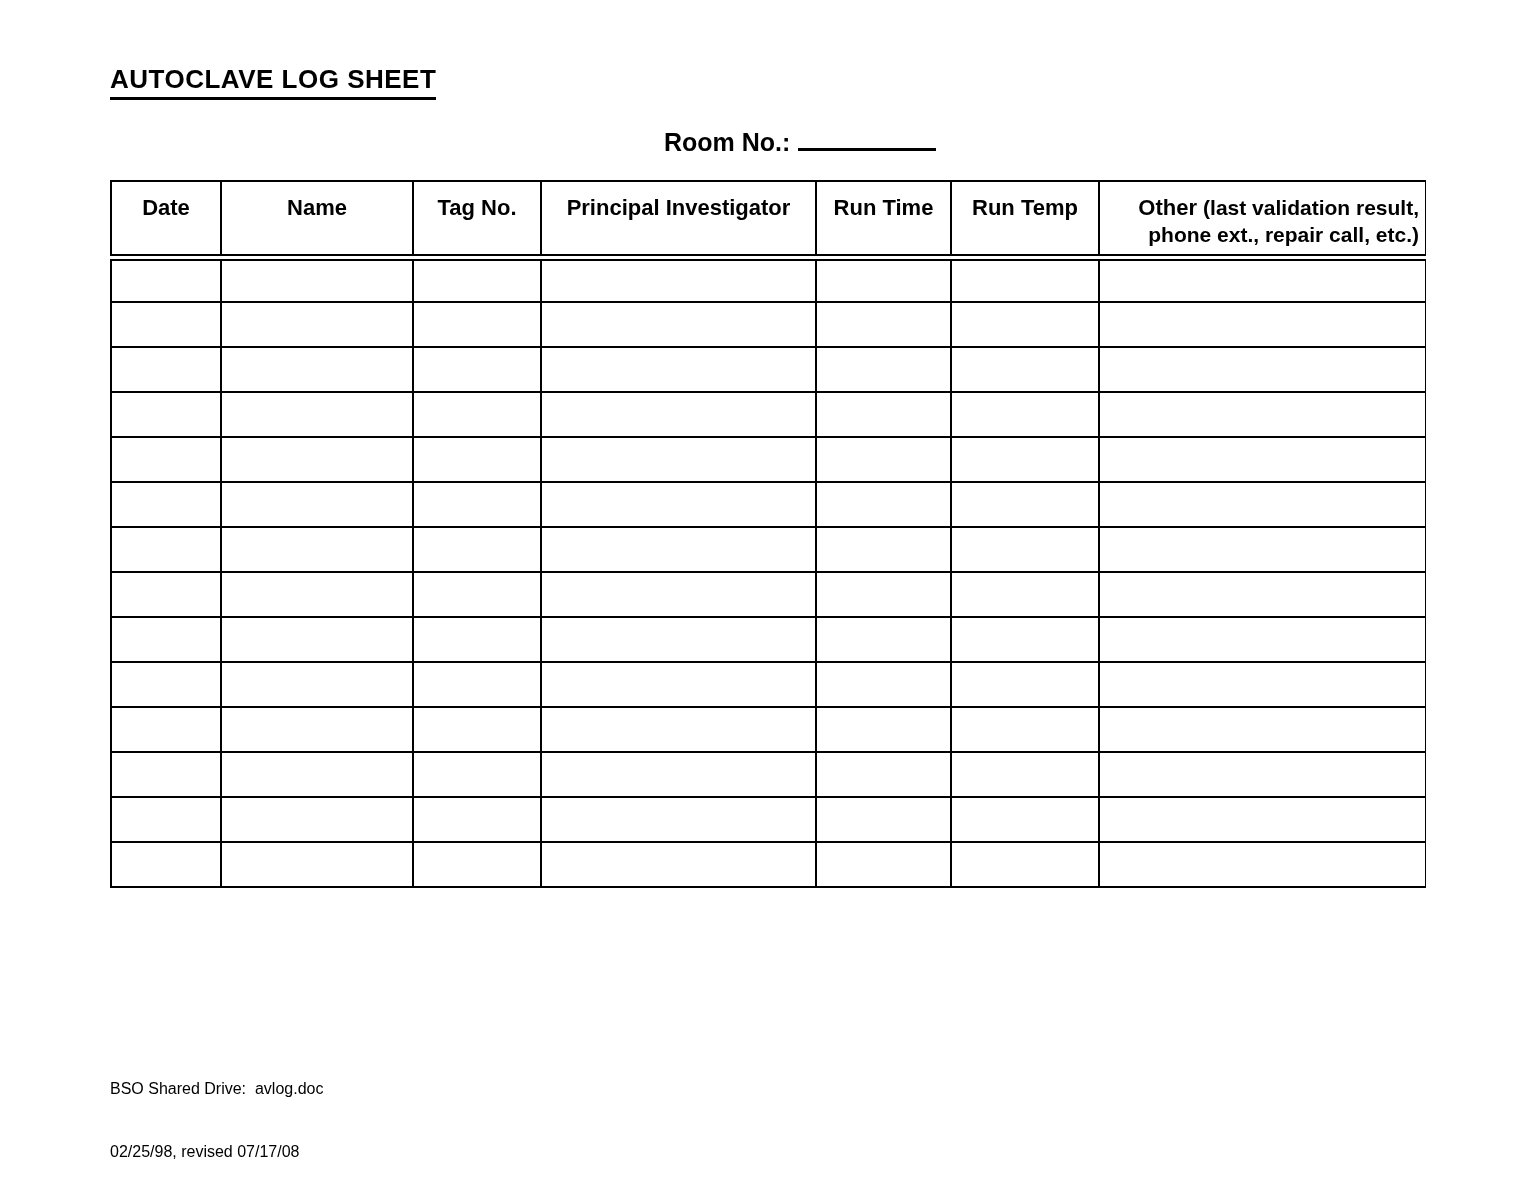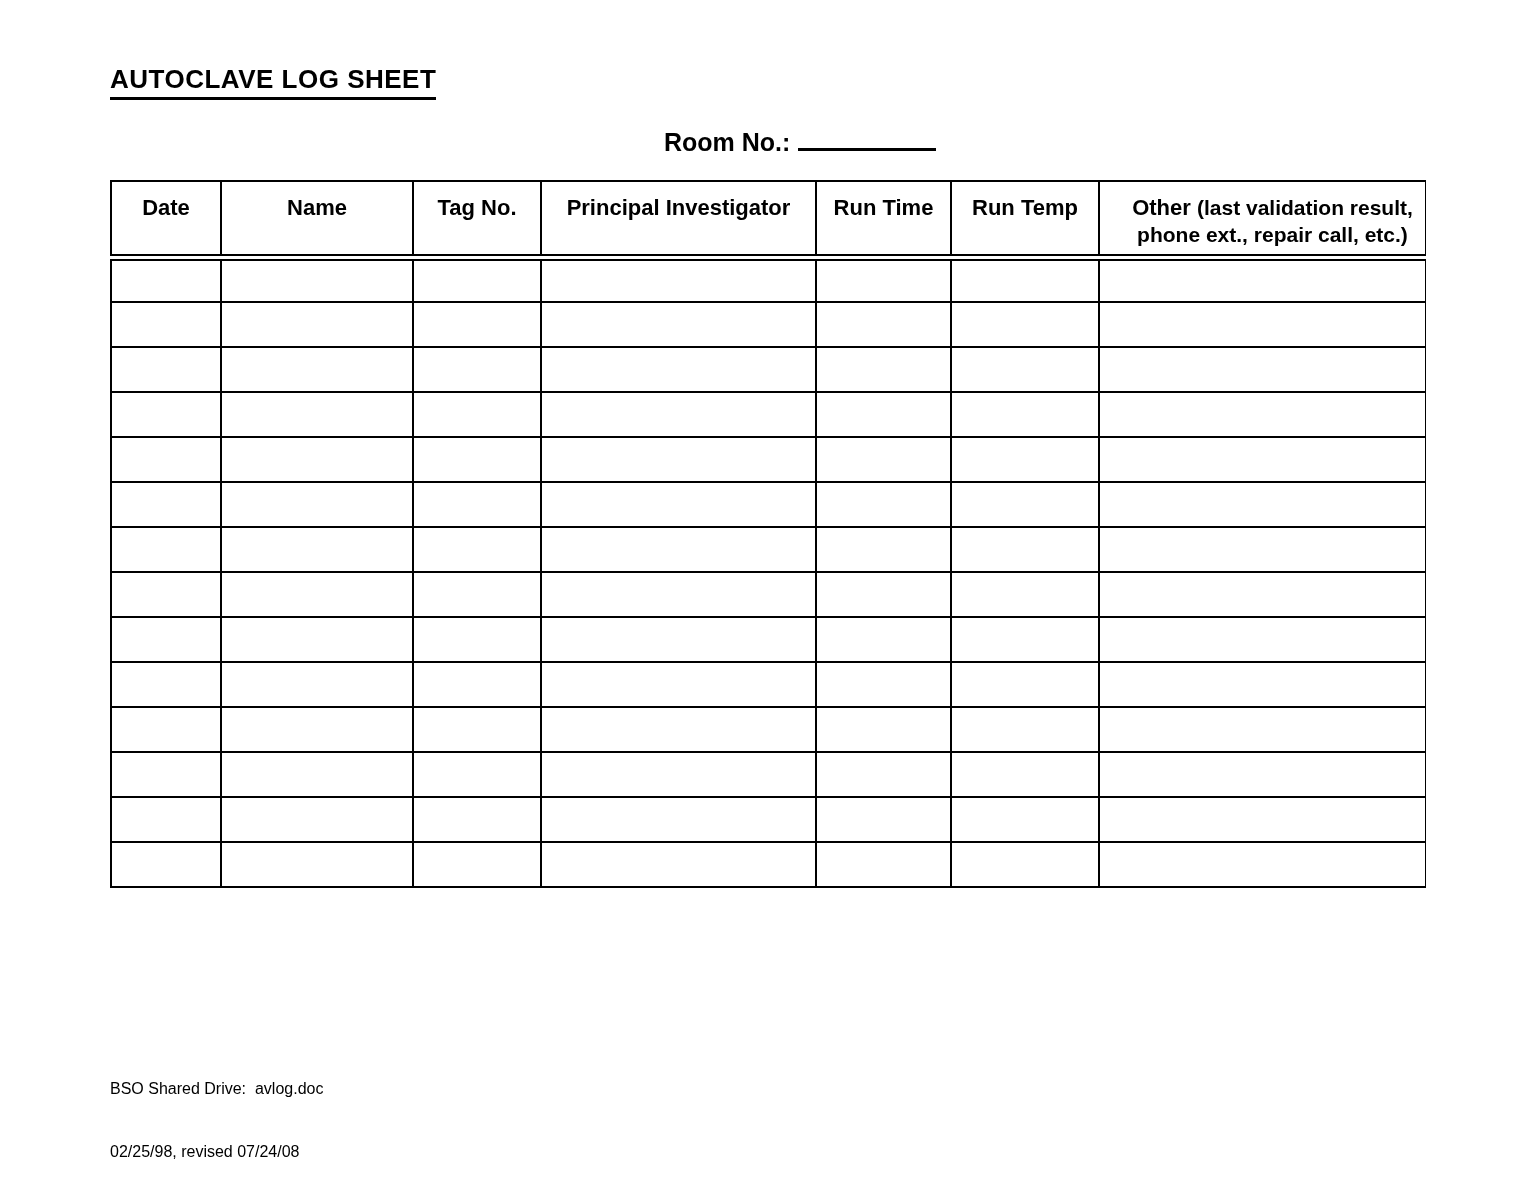--- a/index.html
+++ b/index.html
@@ -68,21 +68,21 @@
     height: 76px;
     box-sizing: border-box;
     font-size: 22px;
     font-weight: bold;
     vertical-align: top;
     padding-top: 12px;
     text-align: center;
     line-height: 27px;
   }
   .log-table thead th.other-col {
-    text-align: center;
+    text-align: right;
     padding-left: 26px;
     padding-right: 6px;
   }
   .other-detail { font-size: 21px; }
   .log-table tbody td {
     height: 45px;
     box-sizing: border-box;
   }
 
   
@@ -285,16 +285,16 @@
           <td></td>
         </tr>
       </tbody>
   </table>
 
   <div class="note">
   </div>
 
   <div class="file-ref">
     <div>BSO Shared Drive:  avlog.doc</div>
-    <div>02/25/98, revised 07/24/08</div>
+    <div>02/25/98, revised 07/17/08</div>
   </div>
 
 </div>
 
 </body></html>

